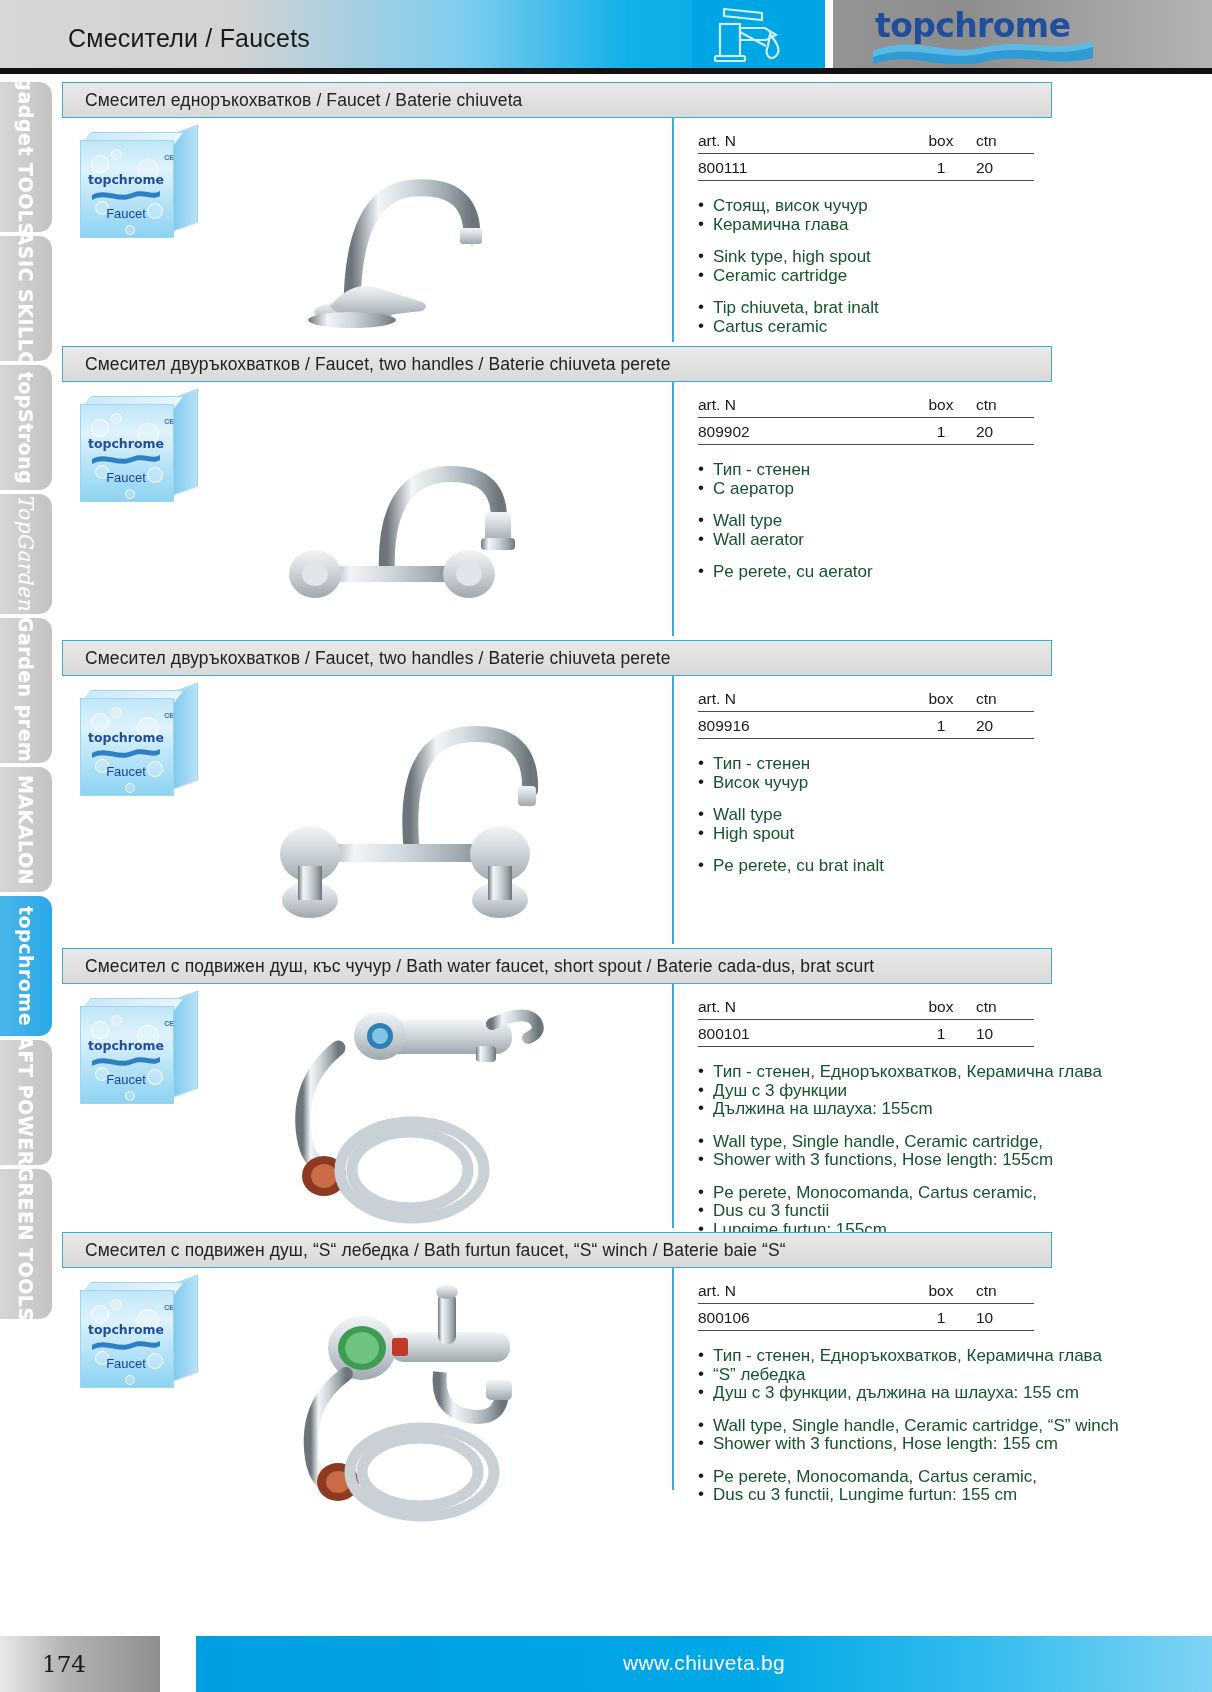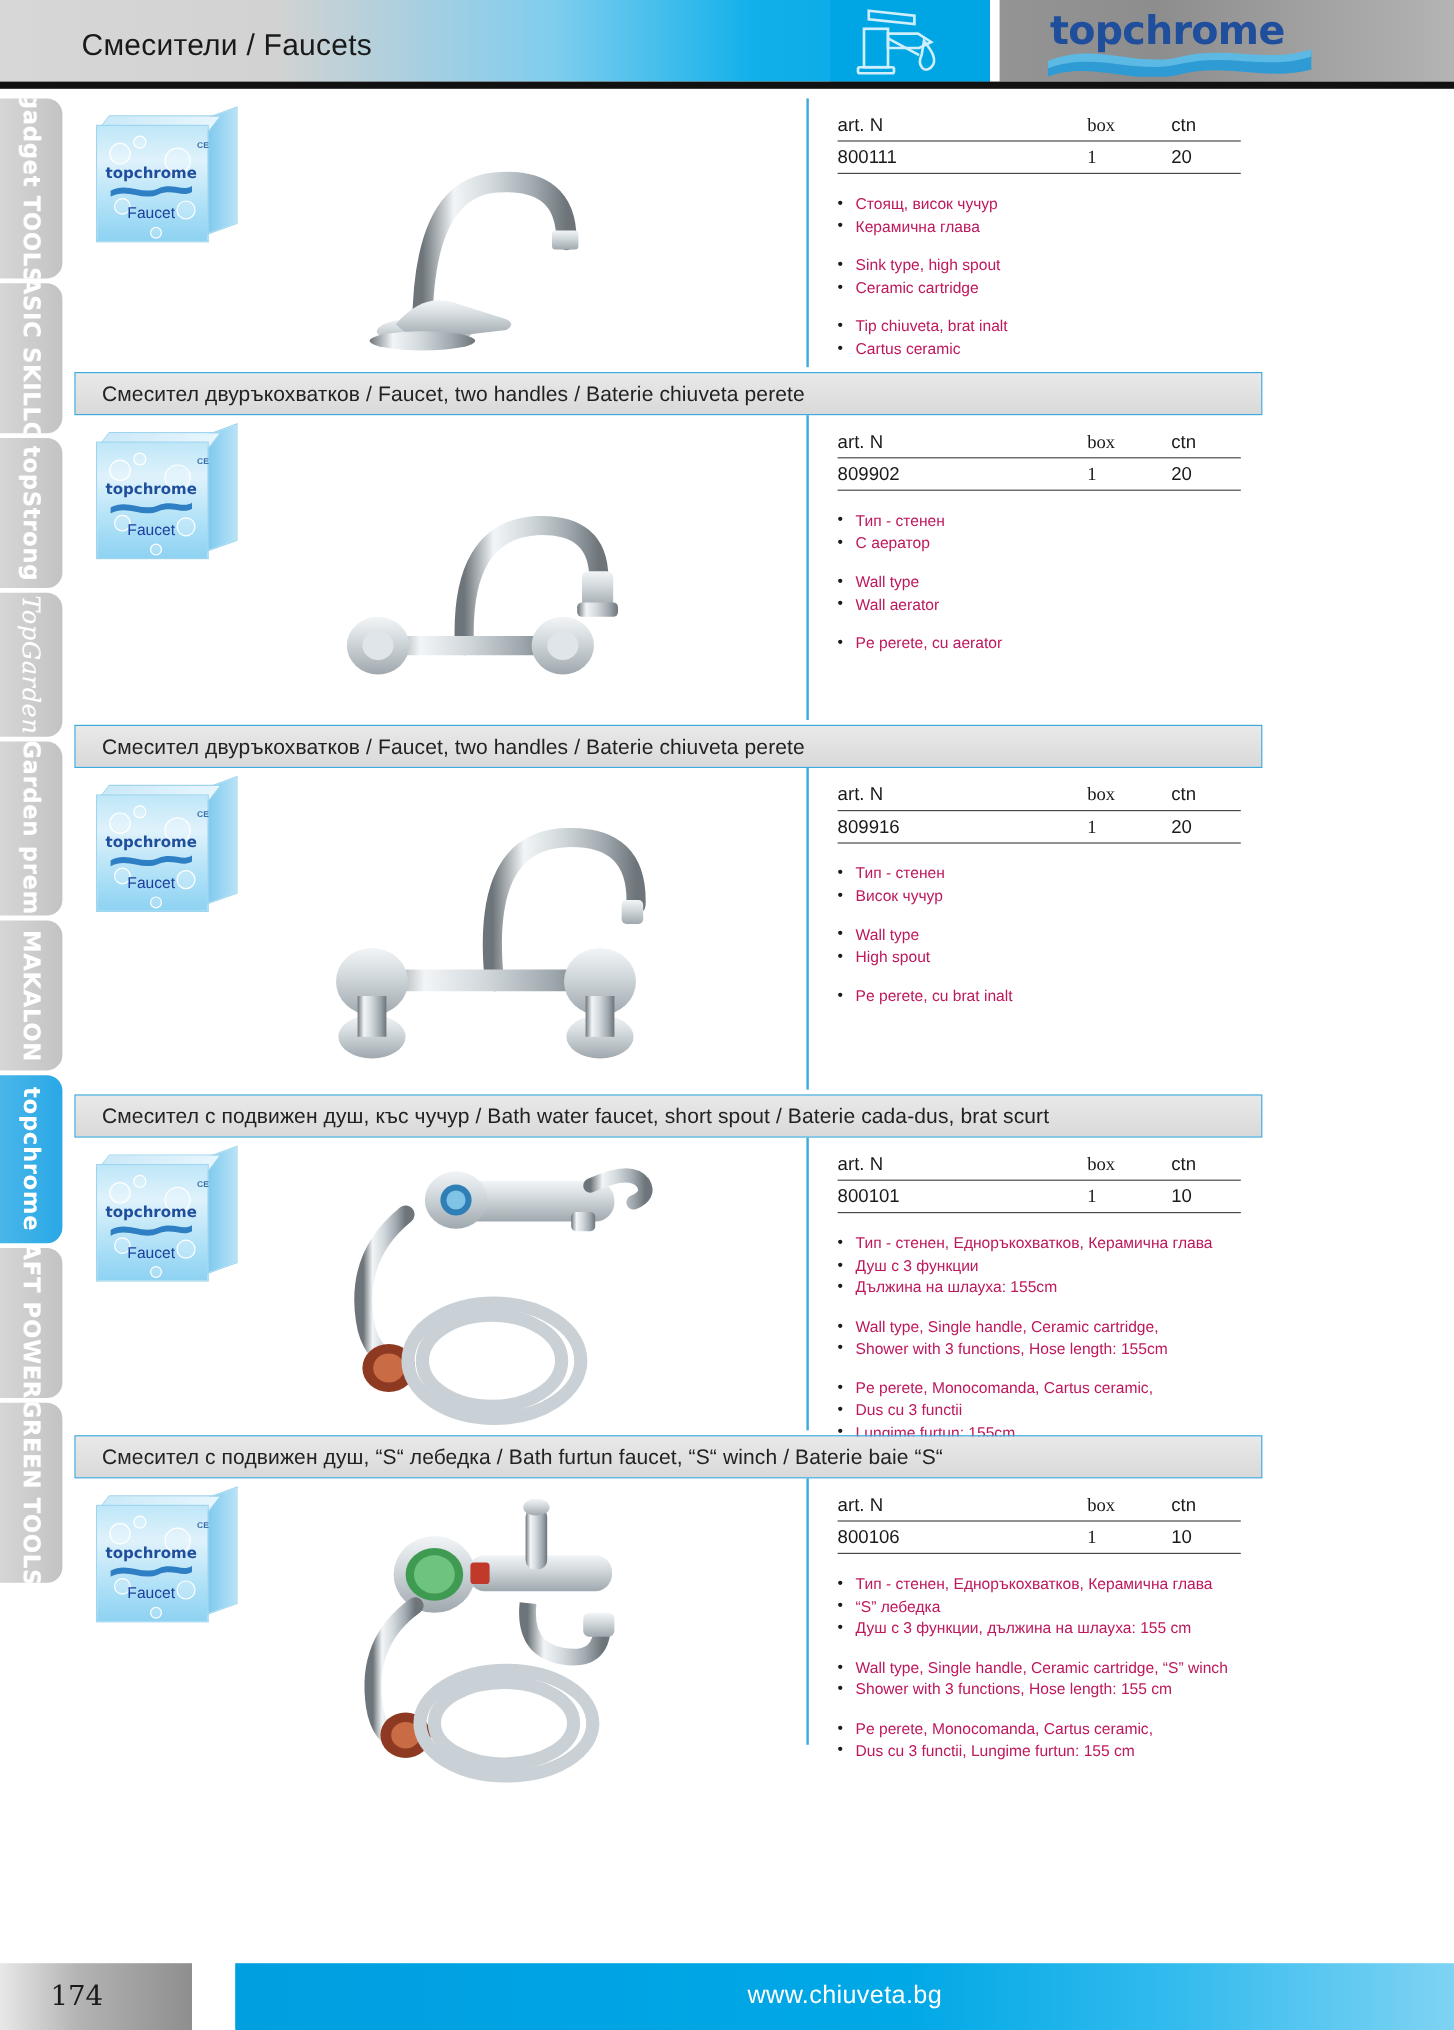--- a/index.html
+++ b/index.html
@@ -226,28 +226,28 @@
   .spec-table { width: 336px; margin-top: 14px; }
   .spec-head, .spec-row {
     display: flex;
     font-size: 15.5px;
     color: #1a1a1a;
     padding-bottom: 3px;
     border-bottom: 1.3px solid #4a4a4a;
   }
   .spec-row { padding-top: 5px; }
   .sp-art { flex: 1; }
-  .sp-box { width: 70px; text-align: left; font-family: Liberation Serif, serif; }
+  .sp-box { width: 70px; text-align: center; }
   .sp-ctn { width: 58px; text-align: left; }
 
   .bullet-group { margin-top: 16px; }
   .bullet-group + .bullet-group { margin-top: 14px; }
   .bullet {
-    font-size: 13px;
-    color: #be185d;
+    font-size: 17px;
+    color: #14532d;
     line-height: 18.5px;
     padding-left: 15px;
     position: relative;
     white-space: nowrap;
   }
   .bullet::before {
     content: "•";
     position: absolute;
     left: 0;
     top: -1px;
@@ -346,20 +346,23 @@
     <div class="side-tab" style="height: 125px;">
       <div class="side-tab-label">BAUKRAFT POWER TOOLS</div>
     </div>
     <div class="side-tab" style="height: 150px;">
       <div class="side-tab-label">GREEN TOOLS</div>
     </div>
   </div>
 
 <div class="content">
     <div class="product">
+      <div class="product-title-bar">
+        <div class="product-title-text">Смесител еднoръкохватков / Faucet / Baterie chiuveta</div>
+      </div>
       <div class="product-body" style="height: 224px;">
         <div class="product-left">
           <div class="pack-box">
             <div class="pack-side"></div>
             <div class="pack-top"></div>
             <div class="pack-face">
               <div class="bubble" style="left:10px;top:14px;width:16px;height:16px"></div>
               <div class="bubble" style="left:30px;top:8px;width:9px;height:9px"></div>
               <div class="bubble" style="left:56px;top:18px;width:20px;height:20px"></div>
               <div class="bubble" style="left:14px;top:60px;width:12px;height:12px"></div>

